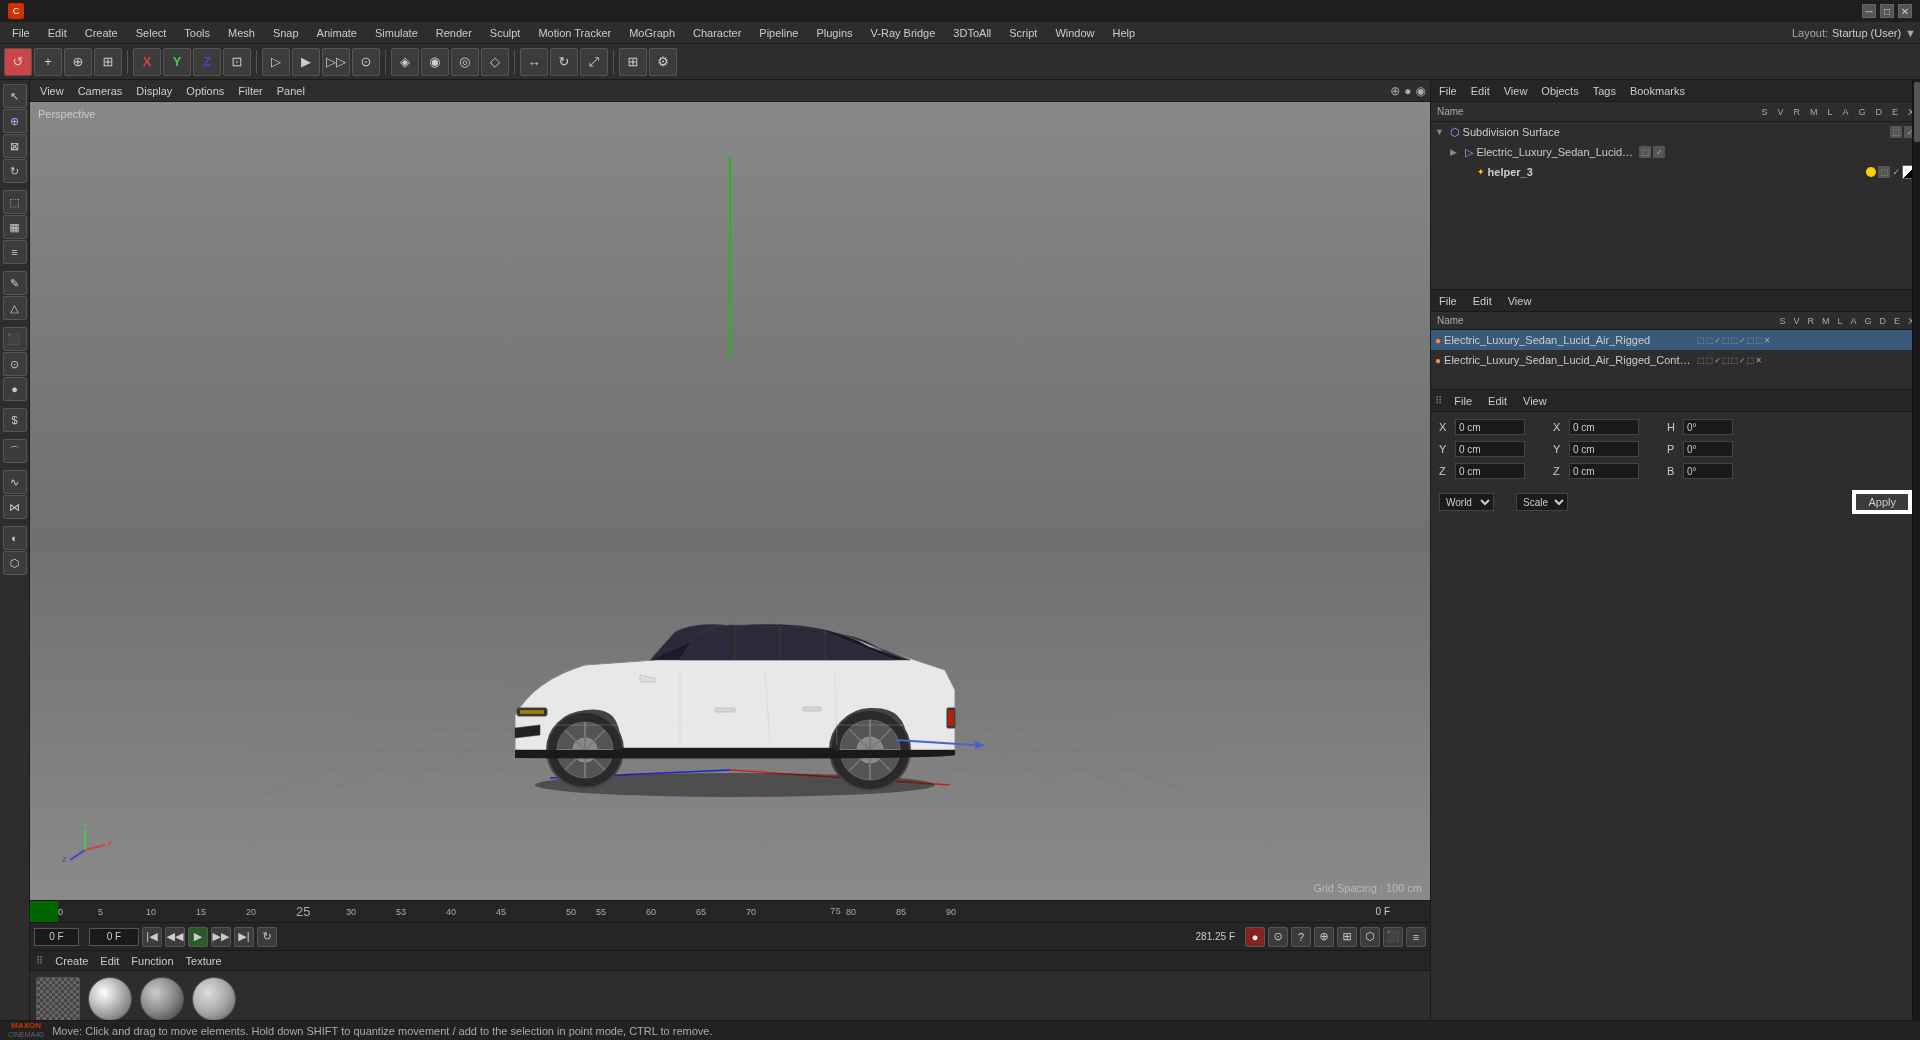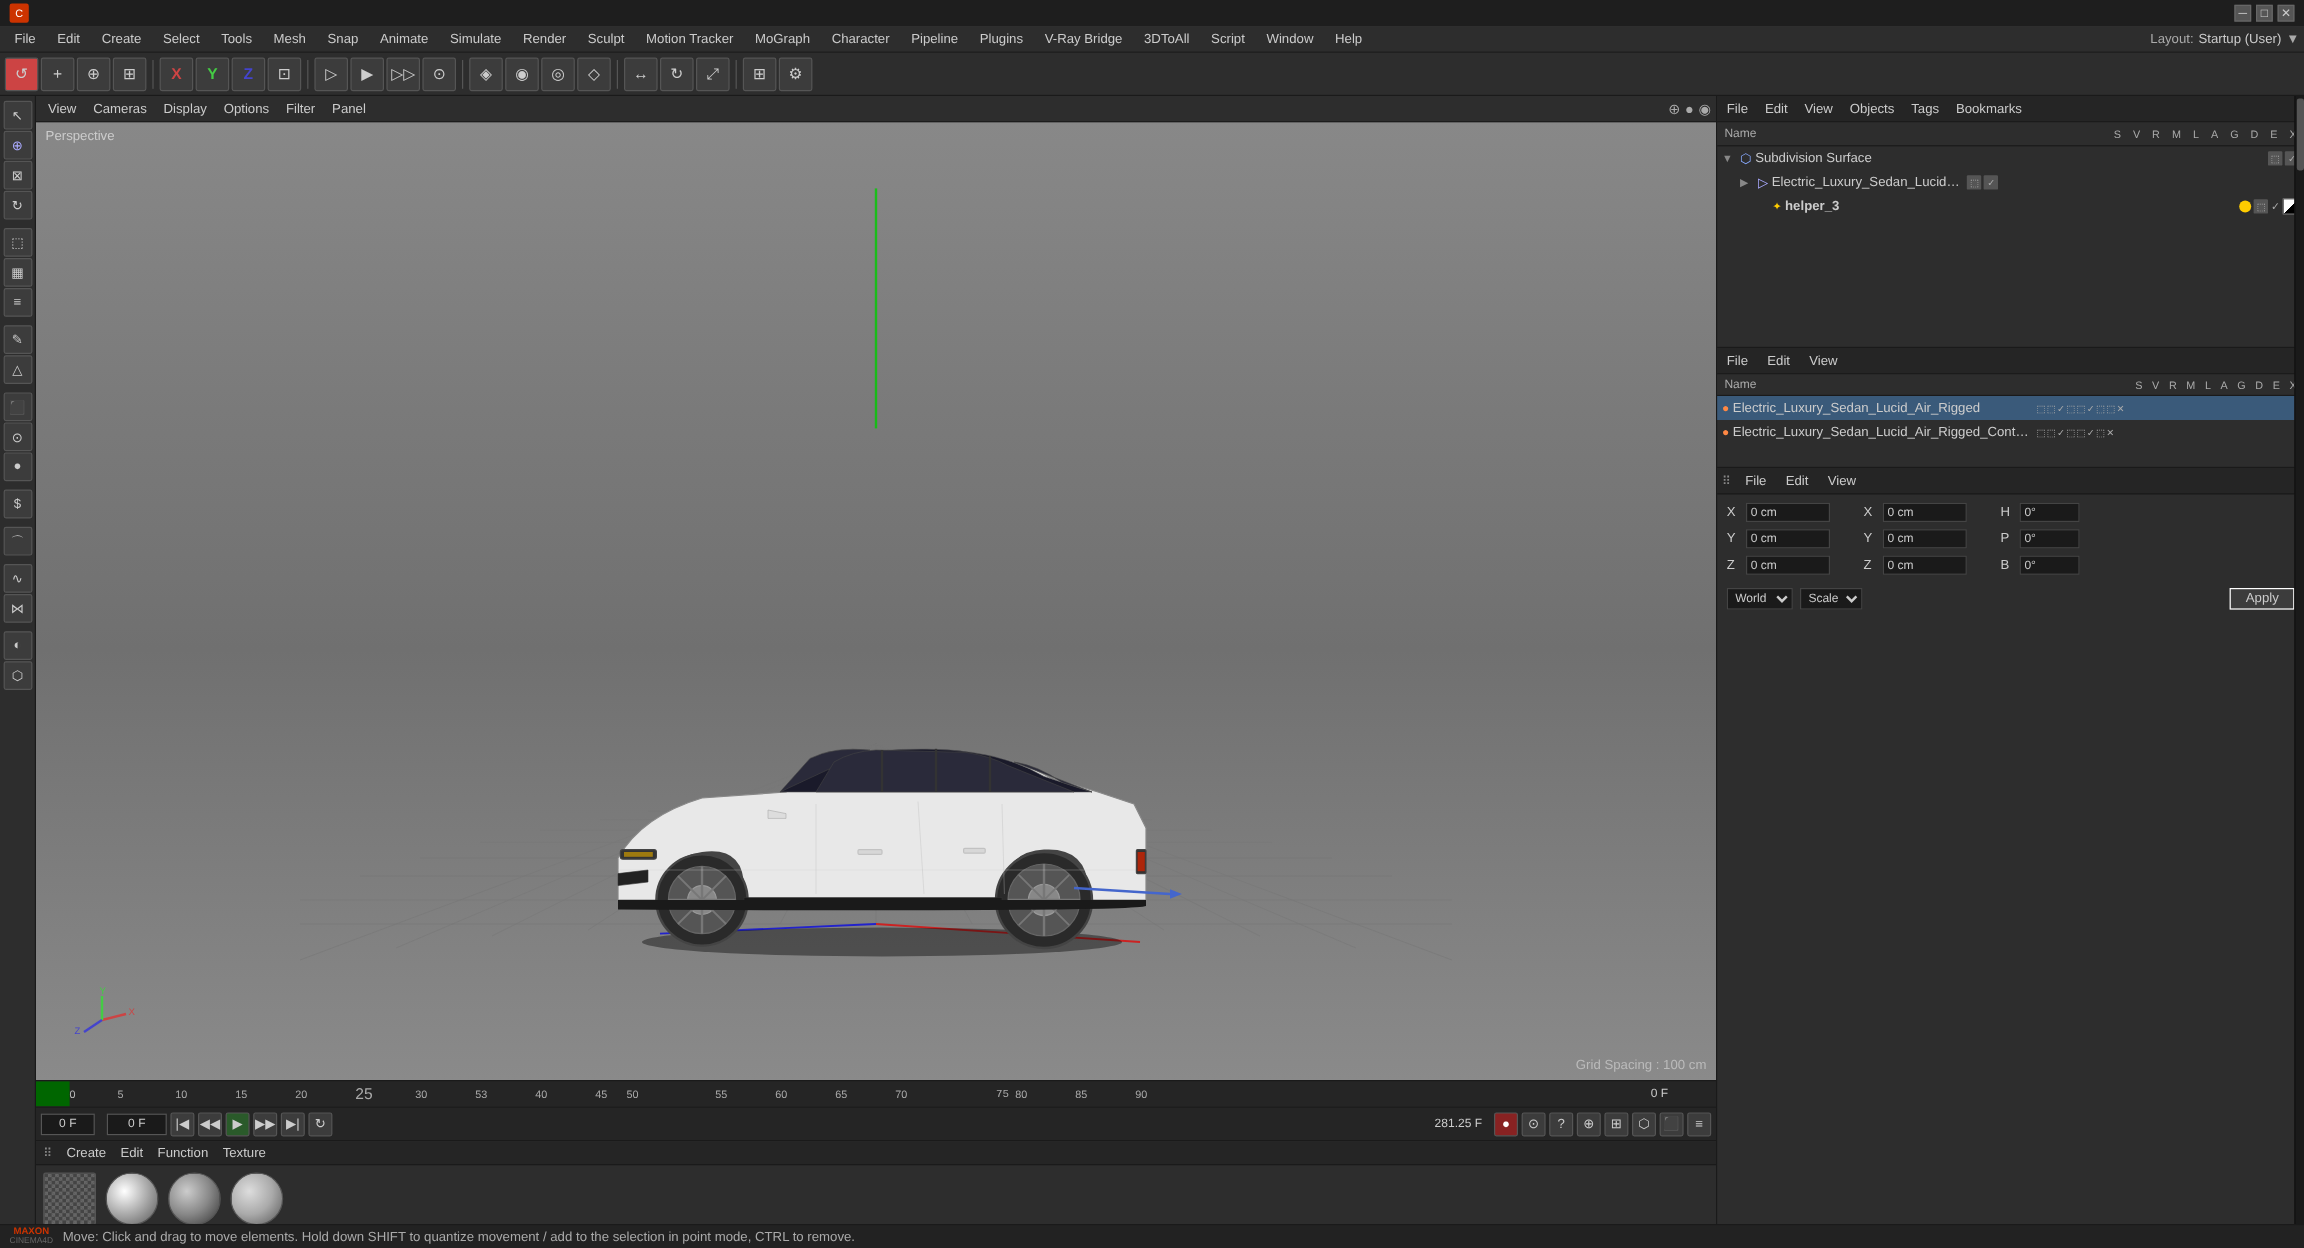--- a/index.html
+++ b/index.html
@@ -200,21 +200,21 @@
       height: 18px;
       background: #1a1a1a;
       border: 1px solid #444;
       color: #ccc;
       font-size: 10px;
       padding: 0 2px;
     }
     .apply-btn {
       padding: 2px 12px;
       background: #3c3c3c;
-      border: 1px solid #ffffff;
+      border: 4px solid #ffffff;
       color: #ccc;
       font-size: 11px;
       cursor: pointer;
     }
 
     
     #right-panels {
       width: 490px;
       display: flex;
       flex-direction: column;
@@ -538,21 +538,21 @@
           <div style="position:absolute;left:0px;color:#bbb;font-size:9px;">0</div>
           <div style="position:absolute;left:40px;color:#aaa;font-size:9px;">5</div>
           <div style="position:absolute;left:88px;color:#aaa;font-size:9px;">10</div>
           <div style="position:absolute;left:138px;color:#aaa;font-size:9px;">15</div>
           <div style="position:absolute;left:188px;color:#aaa;font-size:9px;">20</div>
           <div style="position:absolute;left:238px;color:#aaa;font-size:13px;">25</div>
           <div style="position:absolute;left:288px;color:#aaa;font-size:9px;">30</div>
           <div style="position:absolute;left:338px;color:#aaa;font-size:9px;">53</div>
           <div style="position:absolute;left:388px;color:#aaa;font-size:9px;">40</div>
           <div style="position:absolute;left:438px;color:#aaa;font-size:9px;">45</div>
-          <div style="position:absolute;left:464px;color:#aaa;font-size:9px;">50</div>
+          <div style="position:absolute;left:508px;color:#aaa;font-size:9px;">50</div>
           <div style="position:absolute;left:538px;color:#aaa;font-size:9px;">55</div>
           <div style="position:absolute;left:588px;color:#aaa;font-size:9px;">60</div>
           <div style="position:absolute;left:638px;color:#aaa;font-size:9px;">65</div>
           <div style="position:absolute;left:688px;color:#aaa;font-size:9px;">70</div>
           <div style="position:absolute;left:772px;color:#aaa;font-size:9px;font-family:Liberation Mono, monospace;">75</div>
           <div style="position:absolute;left:788px;color:#aaa;font-size:9px;">80</div>
           <div style="position:absolute;left:838px;color:#aaa;font-size:9px;">85</div>
           <div style="position:absolute;left:888px;color:#aaa;font-size:9px;">90</div>
         </div>
 
@@ -784,21 +784,21 @@
             <span style="width:20px;"></span>
             <span class="coord-label">Z</span>
             <input type="text" class="coord-input" value="0 cm" style="">
             <span style="width:20px;"></span>
             <span class="coord-label">B</span>
             <input type="text" class="coord-input3" value="0°" style="">
           </div>
 
         </div>
 
-        <div style="display:flex;align-items:center;gap:6px;padding:4px 8px;">
+        <div style="display:flex;align-items:center;gap:22px;padding:4px 8px;">
           <select class="coords-mode-select">
             <option>World</option>
             <option>Object</option>
           </select>
           <select class="coords-mode-select">
             <option>Scale</option>
             <option>Size</option>
           </select>
           <div style="flex:1;"></div>
           <button class="apply-btn">Apply</button>

